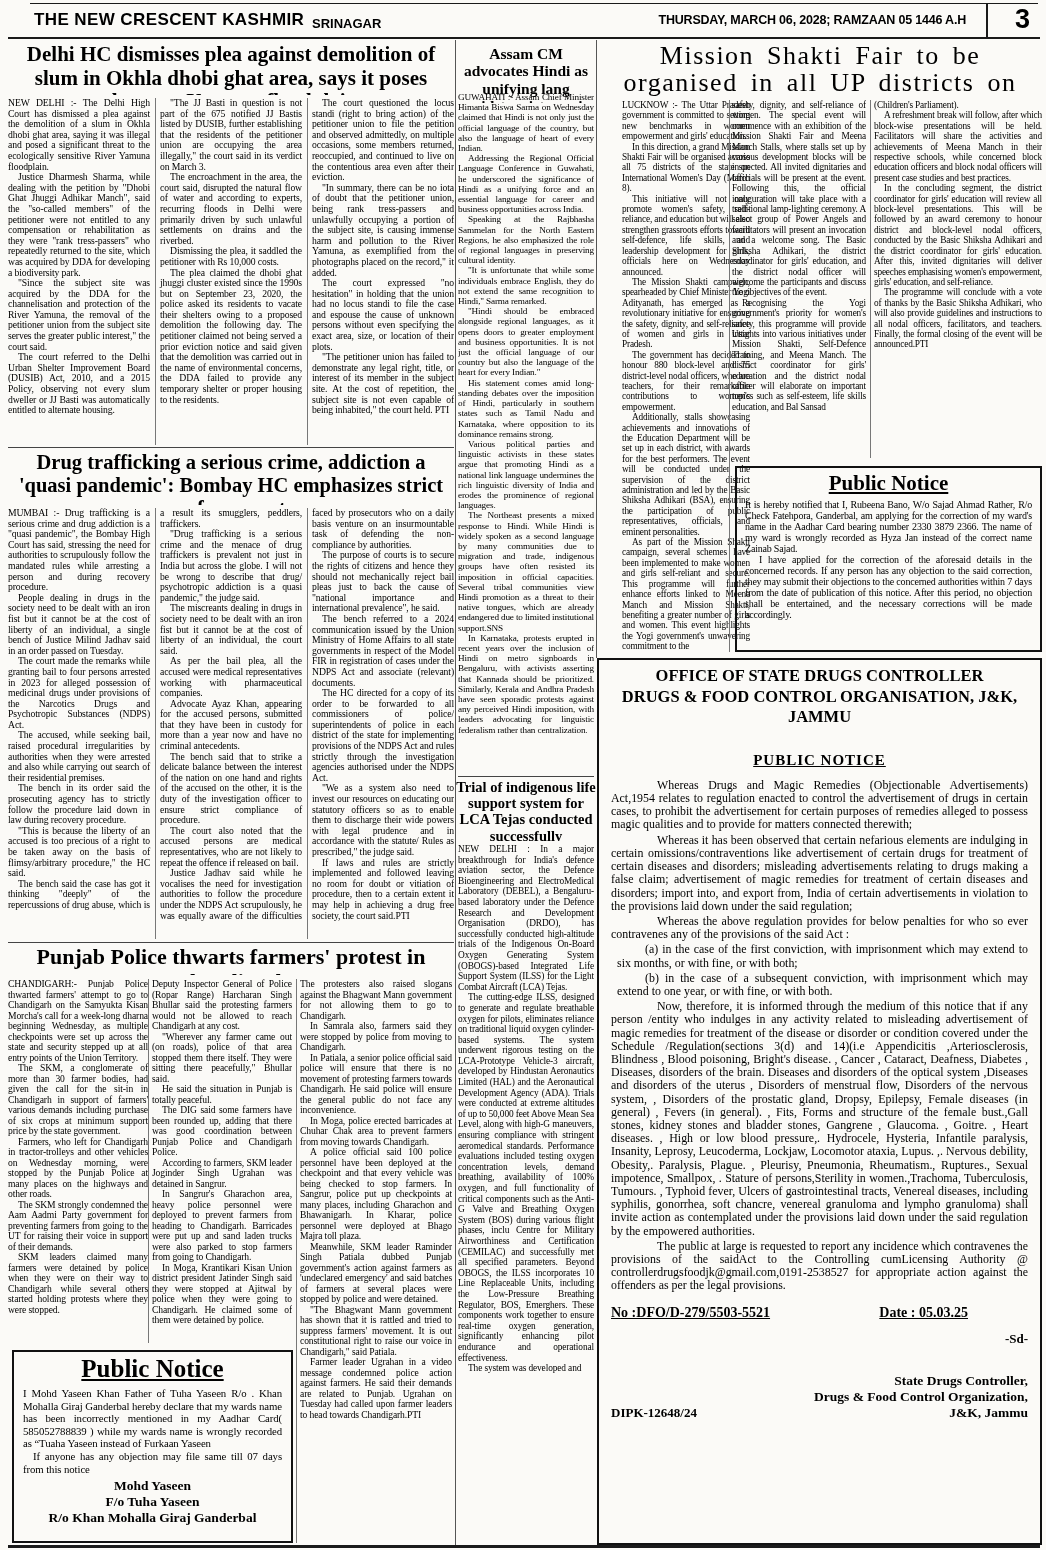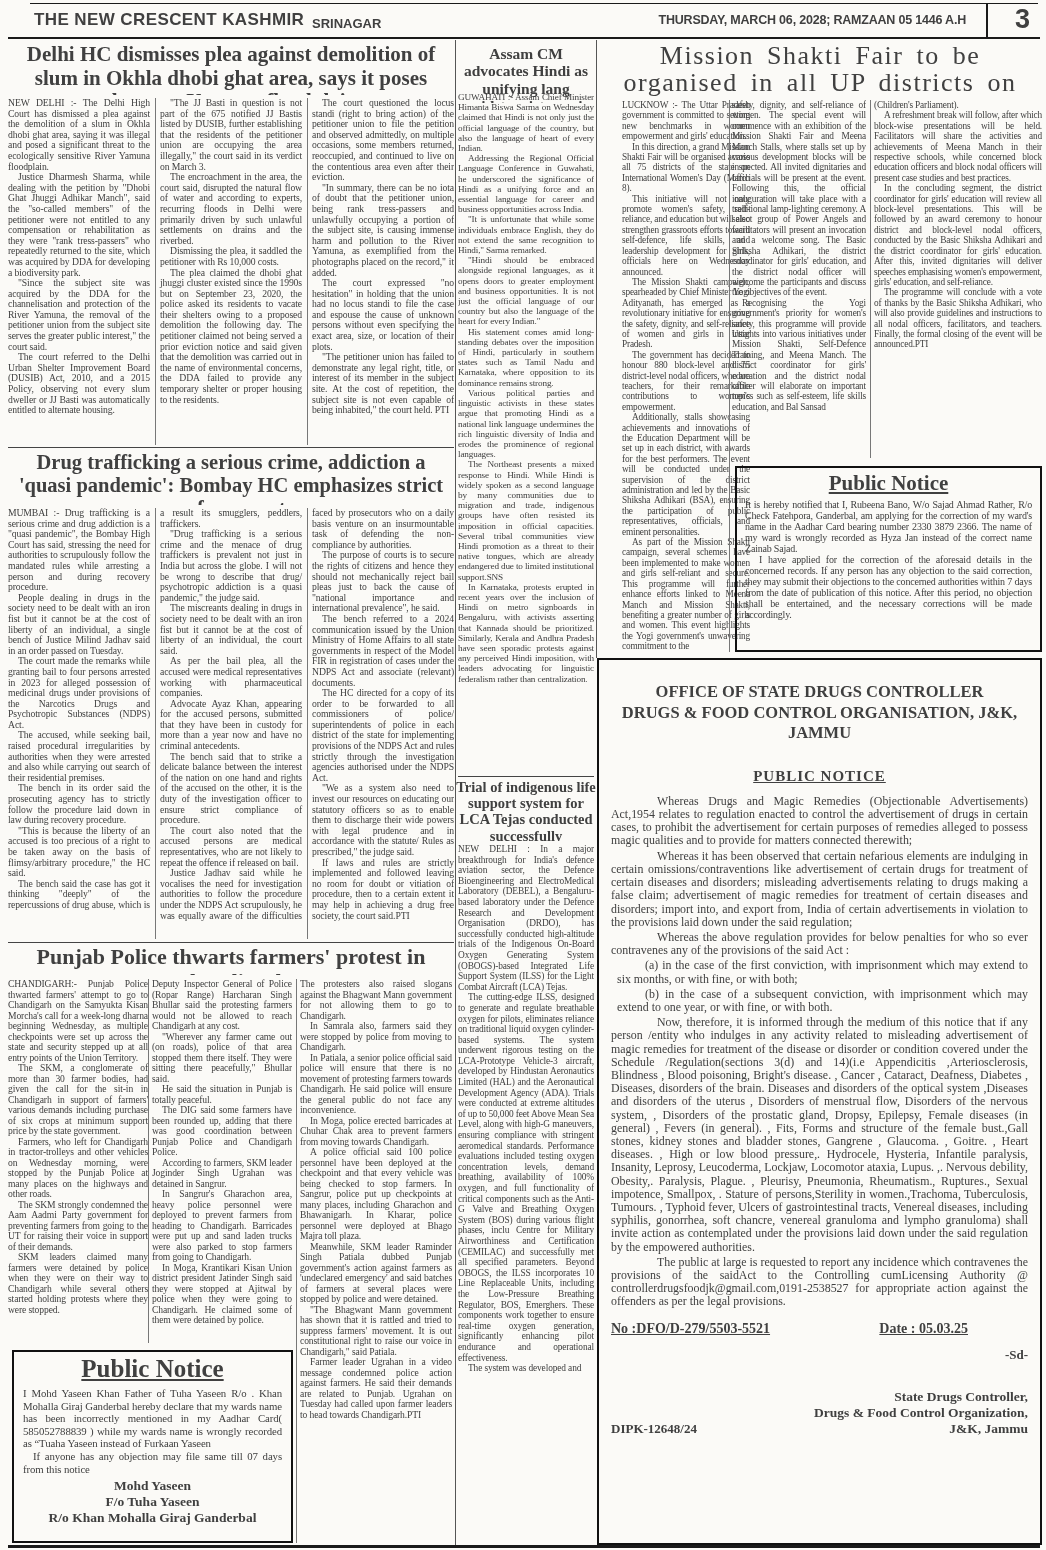--- a/index.html
+++ b/index.html
@@ -1,16 +1,16 @@
 <!DOCTYPE html>
 <html><head>
 <meta charset="utf-8">
 <style>
   html,body{margin:0;padding:0;background:#e8e6e1;}
-  #page{position:relative;width:1046px;height:1550px;background:#fbfaf7;color:#404040;
+  #page{position:relative;width:1046px;height:1550px;background:#fbfaf7;color:#000000;
         font-family:"Liberation Serif",serif;overflow:hidden;margin:0 auto;}
   .abs{position:absolute;overflow:hidden;}
   .rule{position:absolute;background:#1a1a1a;}
   
   #mh-title{left:34px;top:10px;font-family:"Liberation Sans",sans-serif;font-weight:bold;
             font-size:17px;letter-spacing:.4px;}
   #mh-city{left:312px;top:16px;font-family:"Liberation Sans",sans-serif;font-weight:bold;font-size:13px;}
   #mh-date{right:80px;top:13px;font-family:"Liberation Sans",sans-serif;font-weight:bold;
            font-size:12.5px;letter-spacing:-0.2px;}
   #mh-pagenum{right:16px;top:4px;font-family:"Liberation Sans",sans-serif;font-weight:bold;font-size:27px;}
@@ -47,21 +47,21 @@
   #noticeH .body{font-size:10px;line-height:11px;letter-spacing:-0.2px;}
   #noticeH .body p+p{text-indent:14px;}
   #noticeD{left:12px;top:1350px;width:281px;height:193px;border:2px solid #111;
            padding:2px 9px;box-sizing:border-box;}
   #noticeD .nh-title{text-align:center;font-weight:bold;font-size:25px;text-decoration:underline;margin:1px 0 4px;}
   #noticeD .body{font-size:10.8px;line-height:12.6px;letter-spacing:-0.1px;}
   #noticeD .sig{text-align:center;font-weight:bold;font-size:13.5px;line-height:16px;margin-top:3px;}
   #noticeD .sig p{margin:0;}
   
   #drugsBox{left:597px;top:658px;width:445px;height:887px;border:2px solid #111;
-            padding:22px 12px;box-sizing:border-box;}
+            padding:6px 12px;box-sizing:border-box;}
   #drugsBox .org{text-align:center;font-weight:bold;font-size:16.5px;line-height:1.25;}
   #drugsBox .pn-title{text-align:center;font-weight:bold;font-size:15px;letter-spacing:1px;
                       text-decoration:underline;margin:24px 0 10px;}
   #drugsBox .body{font-size:11.9px;line-height:13.2px;}
   #drugsBox .body p{text-indent:46px;margin:0 0 2px;}
   #drugsBox .body p.sub{text-indent:28px;margin-left:6px;}
   #drugsBox .refrow{display:flex;justify-content:space-between;font-weight:bold;font-size:14px;
                     margin-top:12px;padding-right:60px;}
   #drugsBox .refrow span{text-decoration:underline;}
   #drugsBox .sigrow{display:flex;justify-content:space-between;align-items:flex-end;margin-top:26px;}
@@ -170,20 +170,21 @@
         <p>Mohd Yaseen</p>
         <p>F/o Tuha Yaseen</p>
         <p>R/o Khan Mohalla Giraj Ganderbal</p>
       </div>
   </div>
 
   <div class="abs head" id="gE-head">Assam CM advocates Hindi as unifying lang amidst resistance in South</div>
   <div class="abs body" id="gE-body">
       <p>GUWAHATI :- Assam Chief Minister Himanta Biswa Sarma on Wednesday claimed that Hindi is not only just the official language of the country, but also the language of heart of every Indian.</p>
       <p>Addressing the Regional Official Language Conference in Guwahati, he underscored the significance of Hindi as a unifying force and an essential language for career and business opportunities across India.</p>
+      <p>Speaking at the Rajbhasha Sammelan for the North Eastern Regions, he also emphasized the role of regional languages in preserving cultural identity.</p>
       <p>"It is unfortunate that while some individuals embrace English, they do not extend the same recognition to Hindi," Sarma remarked.</p>
       <p>"Hindi should be embraced alongside regional languages, as it opens doors to greater employment and business opportunities. It is not just the official language of our country but also the language of the heart for every Indian."</p>
       <p>His statement comes amid long-standing debates over the imposition of Hindi, particularly in southern states such as Tamil Nadu and Karnataka, where opposition to its dominance remains strong.</p>
       <p>Various political parties and linguistic activists in these states argue that promoting Hindi as a national link language undermines the rich linguistic diversity of India and erodes the prominence of regional languages.</p>
       <p>The Northeast presents a mixed response to Hindi. While Hindi is widely spoken as a second language by many communities due to migration and trade, indigenous groups have often resisted its imposition in official capacities. Several tribal communities view Hindi promotion as a threat to their native tongues, which are already endangered due to limited institutional support.SNS</p>
       <p>In Karnataka, protests erupted in recent years over the inclusion of Hindi on metro signboards in Bengaluru, with activists asserting that Kannada should be prioritized. Similarly, Kerala and Andhra Pradesh have seen sporadic protests against any perceived Hindi imposition, with leaders advocating for linguistic federalism rather than centralization.</p>
     </div>
 
   <div class="abs head" id="gF-head">Trial of indigenous life support system for LCA Tejas conducted successfully</div>
   <div class="abs body" id="gF-body">

